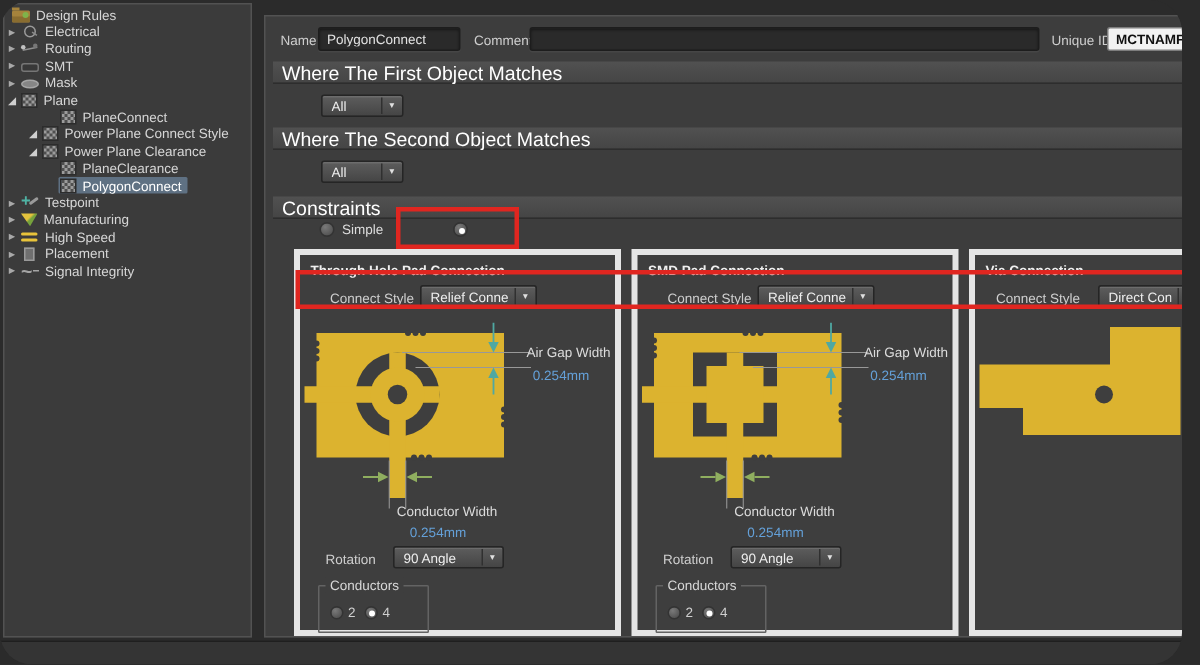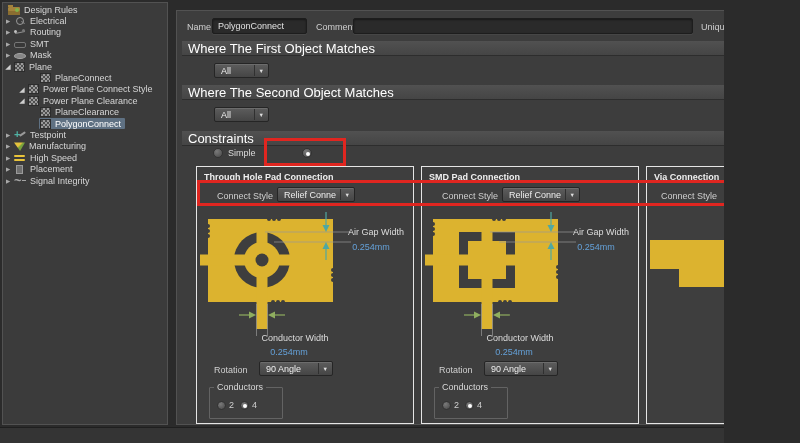--- a/index.html
+++ b/index.html
@@ -2,21 +2,21 @@
 <html style="--copper: #DCB32F; --highlight-red: #E02620; --value-blue: #64A0D8; --arrow-teal: #4FA8A2; --arrow-green: #8FAE5F; --selection: #5F7183;"><head>
 <meta charset="utf-8">
 <style>
   :root{
     --copper:#DCB32F; --highlight-red:#E02620; --value-blue:#64A0D8;
     --arrow-teal:#4FA8A2; --arrow-green:#8FAE5F; --selection:#5F7183;
   }
   *{margin:0;padding:0;box-sizing:border-box;}
   html,body{background:#2b2b2b;}
   body{font-family:"Liberation Sans","DejaVu Sans",sans-serif;}
-  .app{position:relative;width:724px;height:443px;overflow:hidden;background:#2b2b2b;}
+  .app{position:relative;width:788px;height:443px;overflow:hidden;background:#2b2b2b;border-radius:21px;}
 
   
   .sidebar{position:absolute;left:2px;top:2px;width:166px;height:423px;background:#3b3b3b;border:1px solid #525252;overflow:hidden;}
   .tree{padding-top:1px;}
   .trow{height:11.4px;display:flex;align-items:center;font-size:9px;color:#d6d6d6;white-space:nowrap;cursor:default;}
   .d0{padding-left:4px;} .d1{padding-left:0;} .d2{padding-left:14px;} .d3{padding-left:36px;}
   .tw{width:10px;flex:none;text-align:center;line-height:11px;}
   .tw.c::before{content:"▶";font-size:5.5px;color:#a8a8a8;}
   .tw.e::before{content:"◢";font-size:7px;color:#cfcfcf;}
   .rowc{display:flex;align-items:center;padding:0 4px 0 1px;height:11.4px;}
@@ -49,21 +49,21 @@
   .dd{position:absolute;display:flex;align-items:center;background:linear-gradient(#5d5d5d,#454545);border:1px solid #252525;border-radius:2px;box-shadow:inset 0 1px 0 rgba(255,255,255,.10);height:15px;font-size:9px;color:#eee;padding:0 2px 0 6px;cursor:default;}
   .dd .txt{flex:1;white-space:nowrap;overflow:hidden;}
   .dd .arr{flex:none;border-left:1px solid #303030;padding:0 2px 0 4px;margin-left:4px;height:11px;display:flex;align-items:center;}
   .dd .arr::before{content:"▼";font-size:5.5px;color:#e0e0e0;}
   .mode{position:absolute;display:flex;align-items:center;gap:5px;font-size:9px;color:#dcdcdc;}
   .radio{width:10px;height:10px;border-radius:50%;background:radial-gradient(circle at 35% 30%,#7a7a7a,#474747);border:1px solid #333;display:inline-block;position:relative;flex:none;}
   .radio.on::after{content:"";position:absolute;left:2.5px;top:2.5px;width:4px;height:4px;background:#fff;border-radius:50%;}
   .radio.sm{width:9px;height:9px;}
   .radio.sm.on::after{left:2px;top:2px;}
   .redbox{position:absolute;border:3px solid var(--highlight-red);pointer-events:none;z-index:5;}
-  .card{position:absolute;top:155px;height:258px;background:#3e3e3e;border:1px solid #e5e5e5;}
+  .card{position:absolute;top:155px;height:258px;background:#3e3e3e;border:4px solid #e5e5e5;}
   .ctitle{position:absolute;left:7px;top:5px;font-size:9px;font-weight:bold;color:#efefef;white-space:nowrap;}
   .fset{position:absolute;border:1px solid #636363;border-radius:1px;}
   .fset .leg{position:absolute;left:4px;top:-6px;background:#3e3e3e;padding:0 3px;font-size:9px;color:#d8d8d8;}
   .fset .opts{position:absolute;left:7px;top:12px;display:flex;align-items:center;gap:6px;font-size:9px;color:#cfcfcf;}
   .opt{display:flex;align-items:center;gap:3px;}
   svg text{font-family:"Liberation Sans","DejaVu Sans",sans-serif;}
   .bottombar{position:absolute;left:0;top:427px;width:800px;height:16px;background:#343434;border-top:1px solid #1f1f1f;}
 </style>
 </head>
 <body>

